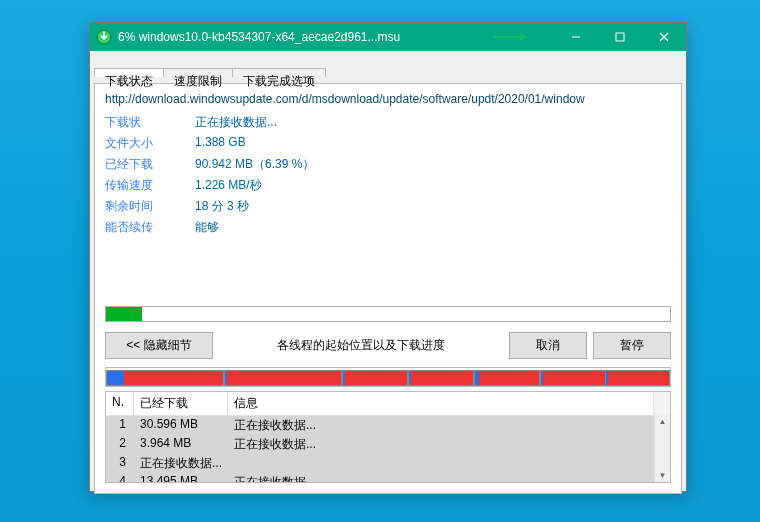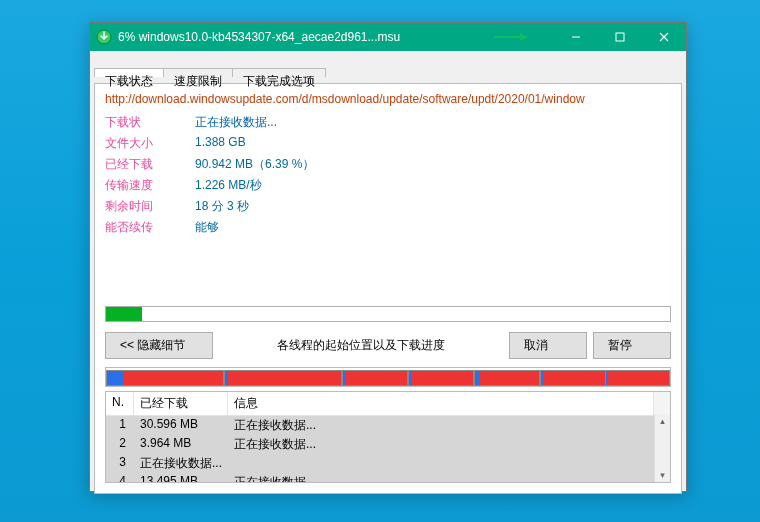--- a/index.html
+++ b/index.html
@@ -41,33 +41,33 @@
   .tab {
     padding: 4px 10px; border: 1px solid #bbb; border-bottom: none;
     background: #f0f0f0; font-size: 12px; margin-right: -1px;
     position: relative; top: 1px;
   }
   .tab.active { background: #fff; z-index: 2; }
   .tabpage {
     background: #fff; border: 1px solid #bbb; margin: 0 4px 4px 4px;
     padding: 8px 10px 10px 10px; flex: 0 0 auto;
   }
-  .url { color: #c2410c; font-size: 12px; margin-bottom: 8px; white-space: nowrap; overflow: hidden; }
+  .url { color: #0c4a6e; font-size: 12px; margin-bottom: 8px; white-space: nowrap; overflow: hidden; }
   .info-grid { display: grid; grid-template-columns: 90px 1fr; row-gap: 4px; font-size: 12px; }
-  .info-label { color: #ec4899; }
+  .info-label { color: #3b82f6; }
   .info-value { color: #0369a1; }
   .info-value.link { color: #0063b1; }
   .progress-outer {
     margin: 70px 0 10px 0; height: 16px; border: 1px solid #b0b0b0; background: #fff;
   }
   .progress-inner { height: 100%; background: #06b025; width: 6.39%; }
   .btnrow { display: flex; align-items: center; gap: 6px; margin: 0 0 8px 0; }
   .btn {
     border: 1px solid #adadad; background: #e1e1e1; padding: 4px 14px;
-    font-size: 12px; font-family: inherit; min-width: 78px; text-align: left;
+    font-size: 12px; font-family: inherit; min-width: 78px; text-align: center;
   }
   .btn.wide { min-width: 108px; }
   .btnrow .midlabel { flex: 1; text-align: center; font-size: 12px; }
   .track {
     height: 20px; margin: 0 0 4px 0; background: #fff; border: 1px solid #bbb; position: relative;
   }
   .track .bar {
     position: absolute; top: 2px; height: 16px; background: #c00; border: 1px solid #888;
   }
   .track .bar.seg { background: #e33; }

